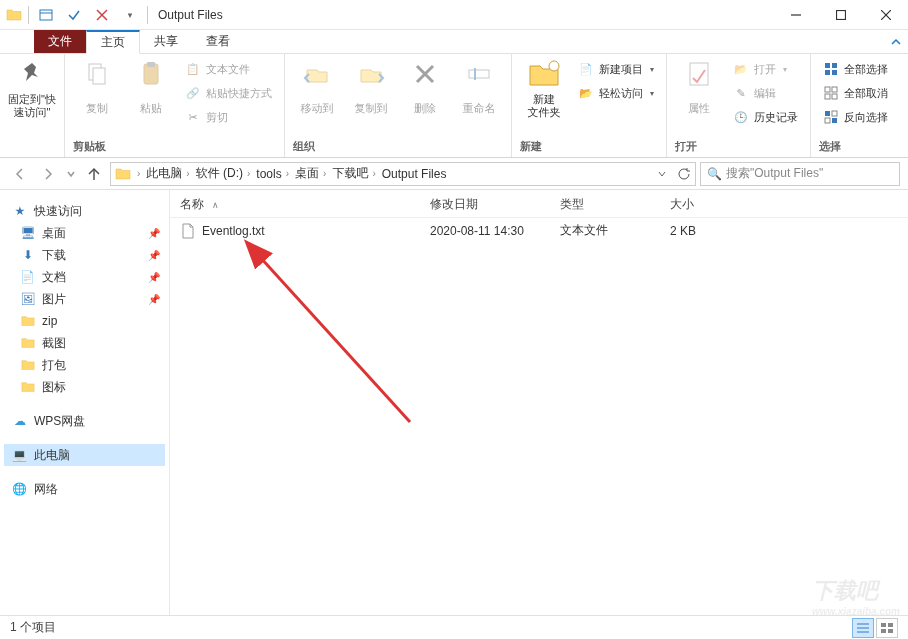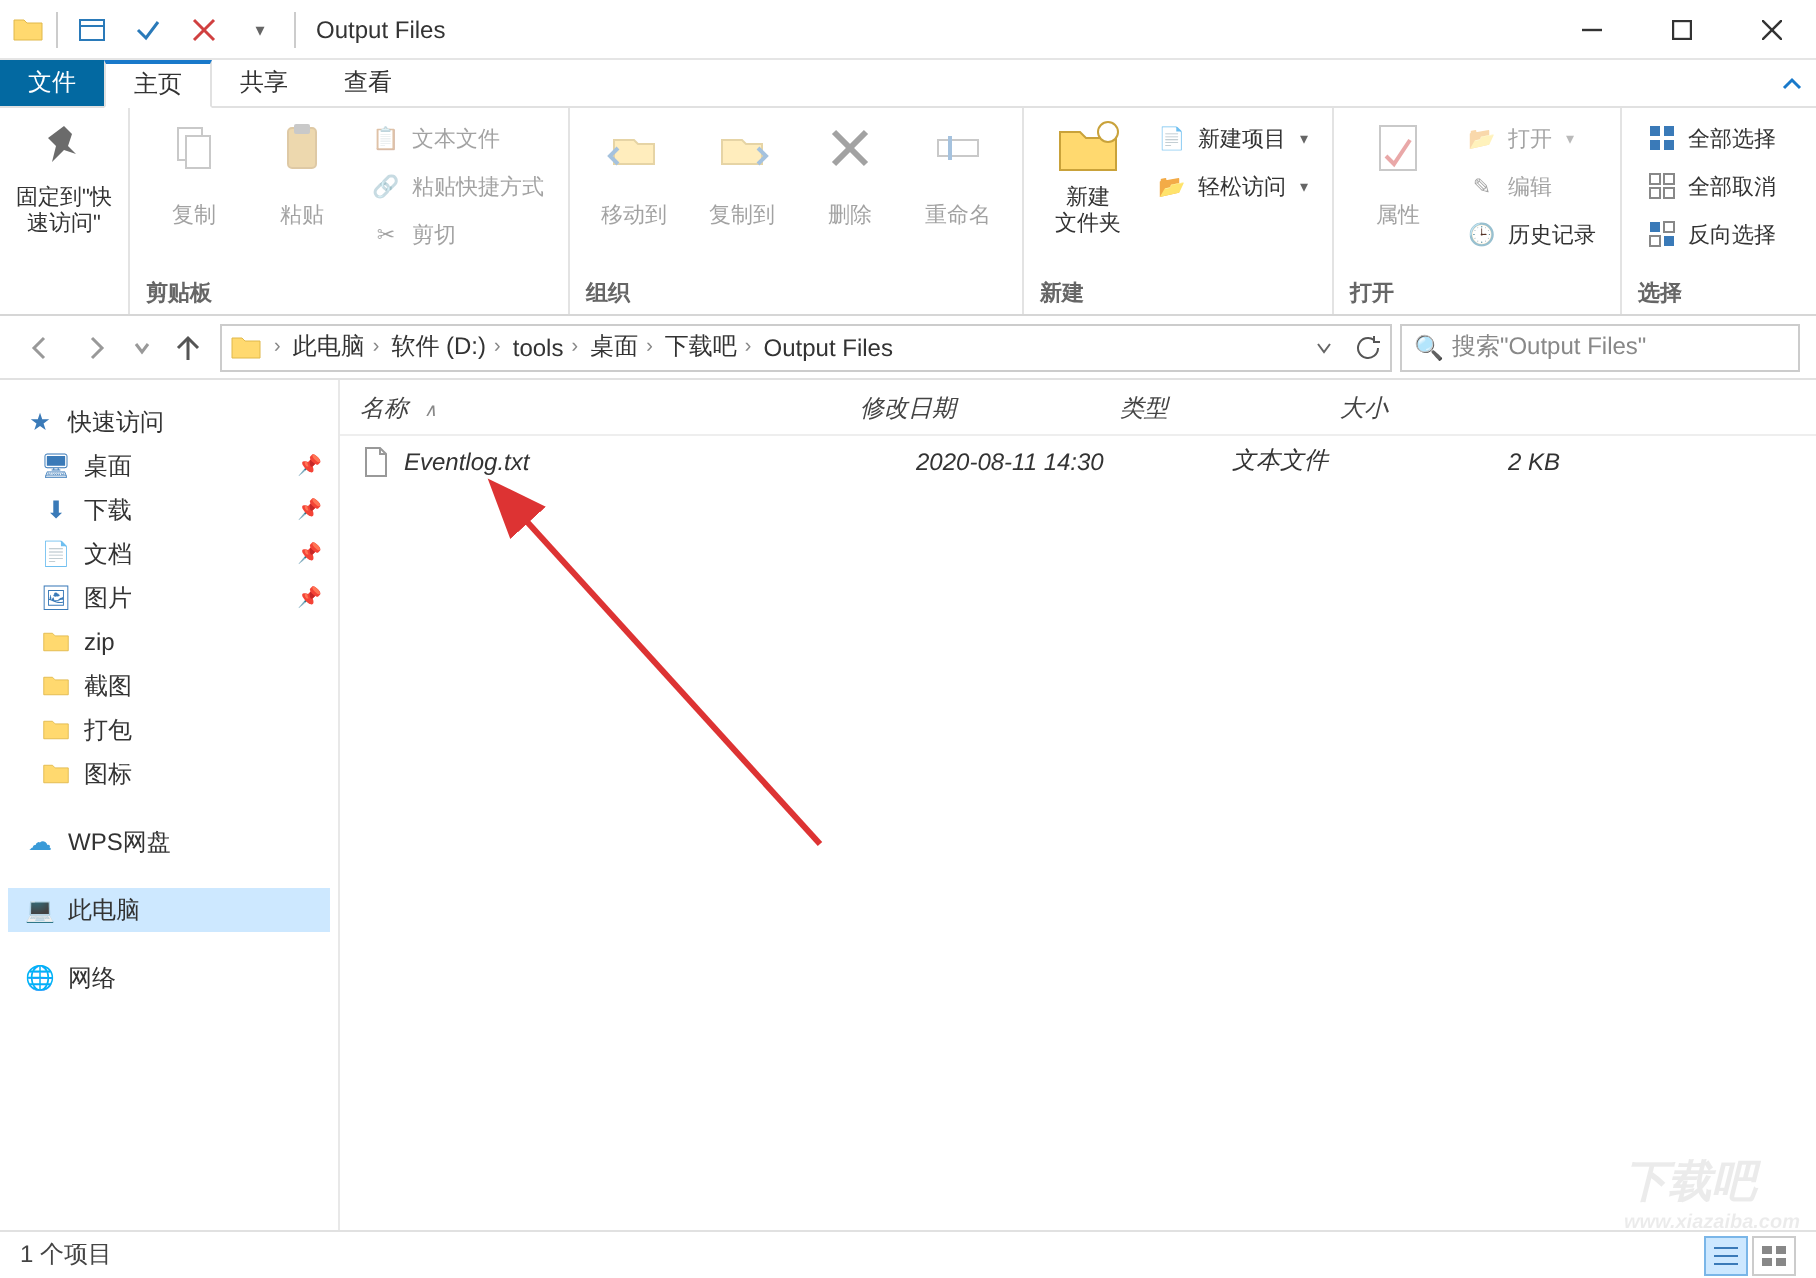--- a/index.html
+++ b/index.html
@@ -13,21 +13,21 @@
   .qat-sep { width: 1px; height: 18px; background: #ccc; }
   .qat-btn { width: 22px; height: 22px; display: flex; align-items: center; justify-content: center; }
   .titlebar-title { margin-left: 4px; font-size: 12px; color: #333; }
   .win-controls { margin-left: auto; display: flex; }
   .win-btn { width: 45px; height: 30px; display: flex; align-items: center; justify-content: center; }
   .win-btn svg { width: 10px; height: 10px; stroke: #333; stroke-width: 1.2; fill: none; }
 
   
   .tabs { height: 24px; display: flex; align-items: stretch; background: #fff; border-bottom: 1px solid #e1e1e1; }
   .tab { padding: 0 14px; font-size: 12px; display: flex; align-items: center; color: #333; }
-  .tab.file { background: #0369a1; color: #fff; }
+  .tab.file { background: #7f1d1d; color: #fff; margin-left: 34px; }
   .tab.active { border-top: 2px solid #1979ca; border-left: 1px solid #e1e1e1; border-right: 1px solid #e1e1e1; border-bottom: 1px solid #fff; margin-bottom: -1px; }
   .tabs-spacer { flex: 1; }
   .tabs-help { width: 24px; display: flex; align-items: center; justify-content: center; }
 
   
   .ribbon { height: 104px; background: #fff; border-bottom: 1px solid #d6d6d6; display: flex; }
   .group { border-right: 1px solid #e3e3e3; padding: 4px 8px 2px; display: flex; flex-direction: column; }
   .group-body { flex: 1; display: flex; align-items: flex-start; gap: 6px; }
   .group-label { font-size: 11px; color: #666; padding: 2px 0 1px; font-weight: bold; }
   .big-btn { display: flex; flex-direction: column; align-items: center; width: 48px; gap: 3px; font-size: 11px; color: #333; text-align: center; line-height: 1.2; }
@@ -53,29 +53,29 @@
   .main { display: flex; height: calc(639px - 30px - 24px - 104px - 32px - 24px); }
   .nav-pane { width: 170px; border-right: 1px solid #e8e8e8; padding: 10px 4px; overflow-y: auto; }
   .nav-item { display: flex; align-items: center; gap: 6px; padding: 3px 4px 3px 16px; font-size: 12px; color: #333; height: 22px; }
   .nav-item.hdr { font-weight: normal; padding-left: 8px; }
   .nav-item .pin { margin-left: auto; color: #888; font-size: 10px; }
   .nav-item.sel { background: #cde8ff; }
   .nav-sep { height: 12px; }
   .nico { width: 16px; height: 16px; display: flex; align-items: center; justify-content: center; }
 
   
-  .files { flex: 1; position: relative; font-style: italic; }
+  .files { flex: 1; position: relative; }
   .file-header { display: flex; height: 28px; border-bottom: 1px solid #eee; font-size: 12px; color: #444; }
   .fh { padding: 6px 10px; border-right: 1px solid transparent; }
   .fh.sorted::after { content: "∧"; color: #888; margin-left: 8px; font-size: 9px; }
   .col-name { width: 250px; }
   .col-date { width: 130px; }
   .col-type { width: 110px; }
   .col-size { width: 80px; text-align: left; }
-  .file-row { display: flex; font-size: 12px; color: #333; padding: 4px 0; align-items: center; gap: 28px; }
+  .file-row { display: flex; font-size: 12px; color: #333; padding: 4px 0; align-items: center; }
   .file-row .cell { padding: 0 10px; }
   .file-row .fname { display: flex; align-items: center; gap: 6px; }
 
   
   .arrow-overlay { position: absolute; top: 232px; left: 180px; pointer-events: none; }
 
   
   .status { position: absolute; bottom: 0; left: 0; right: 0; height: 24px; border-top: 1px solid #e1e1e1; display: flex; align-items: center; padding: 0 10px; font-size: 12px; color: #444; background: #fff; }
   .status-right { margin-left: auto; display: flex; gap: 2px; }
   .view-btn { width: 22px; height: 20px; border: 1px solid #ccc; display: flex; align-items: center; justify-content: center; }

